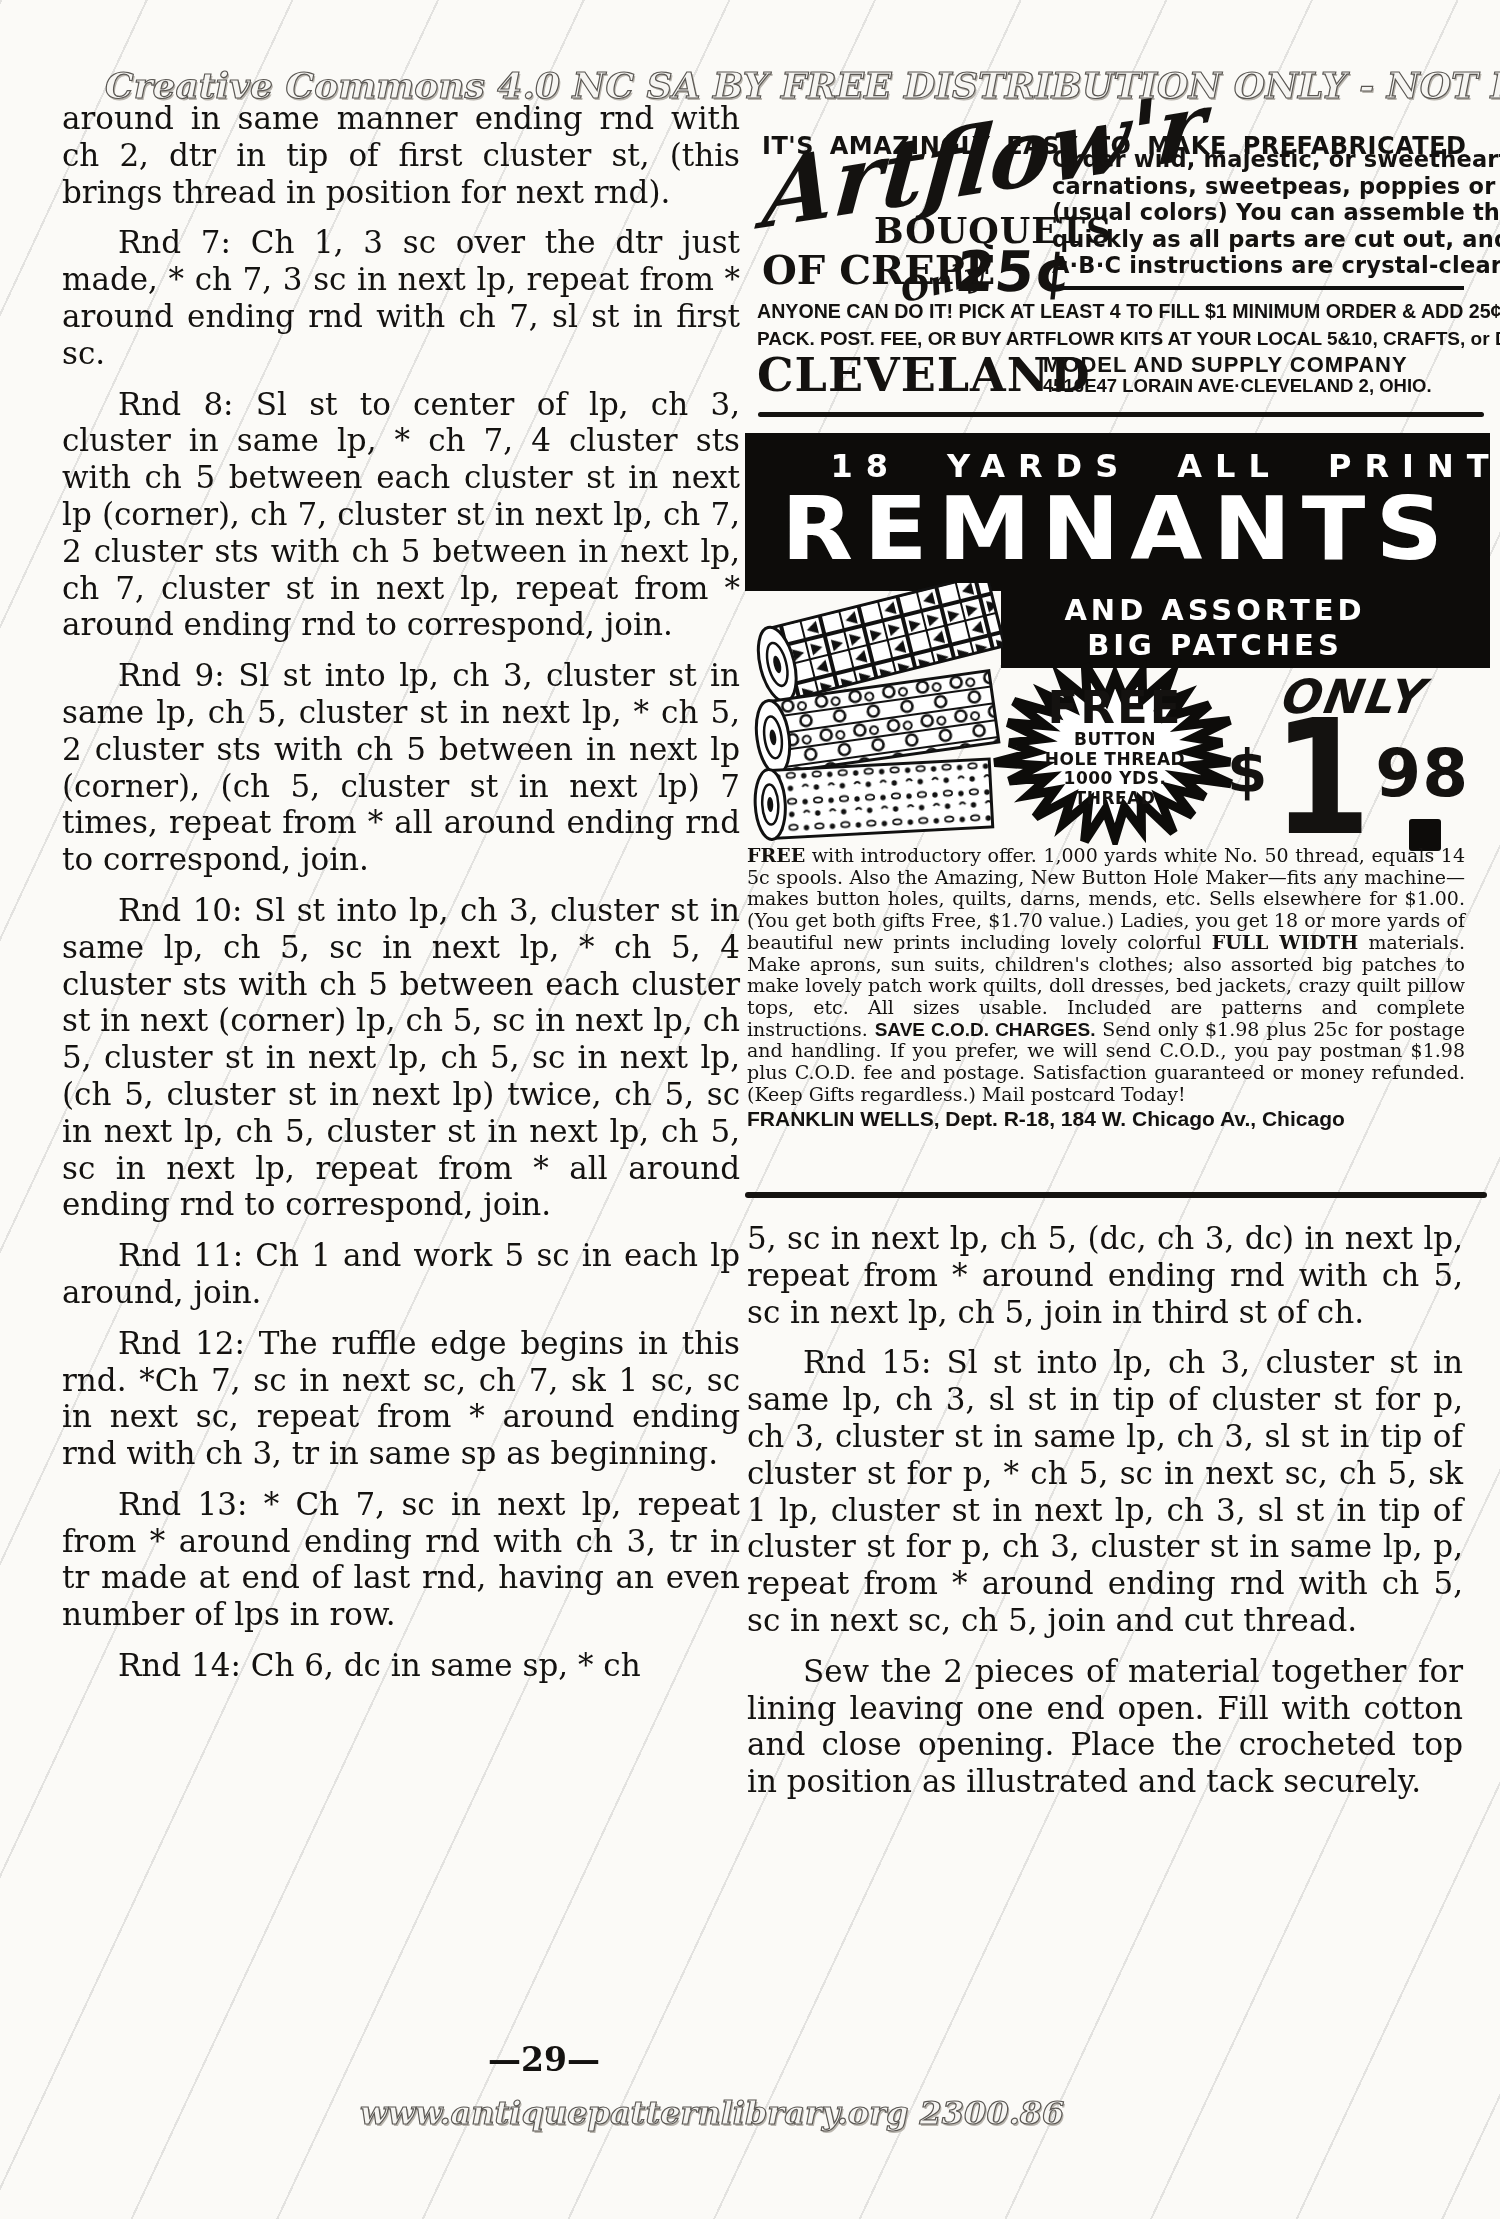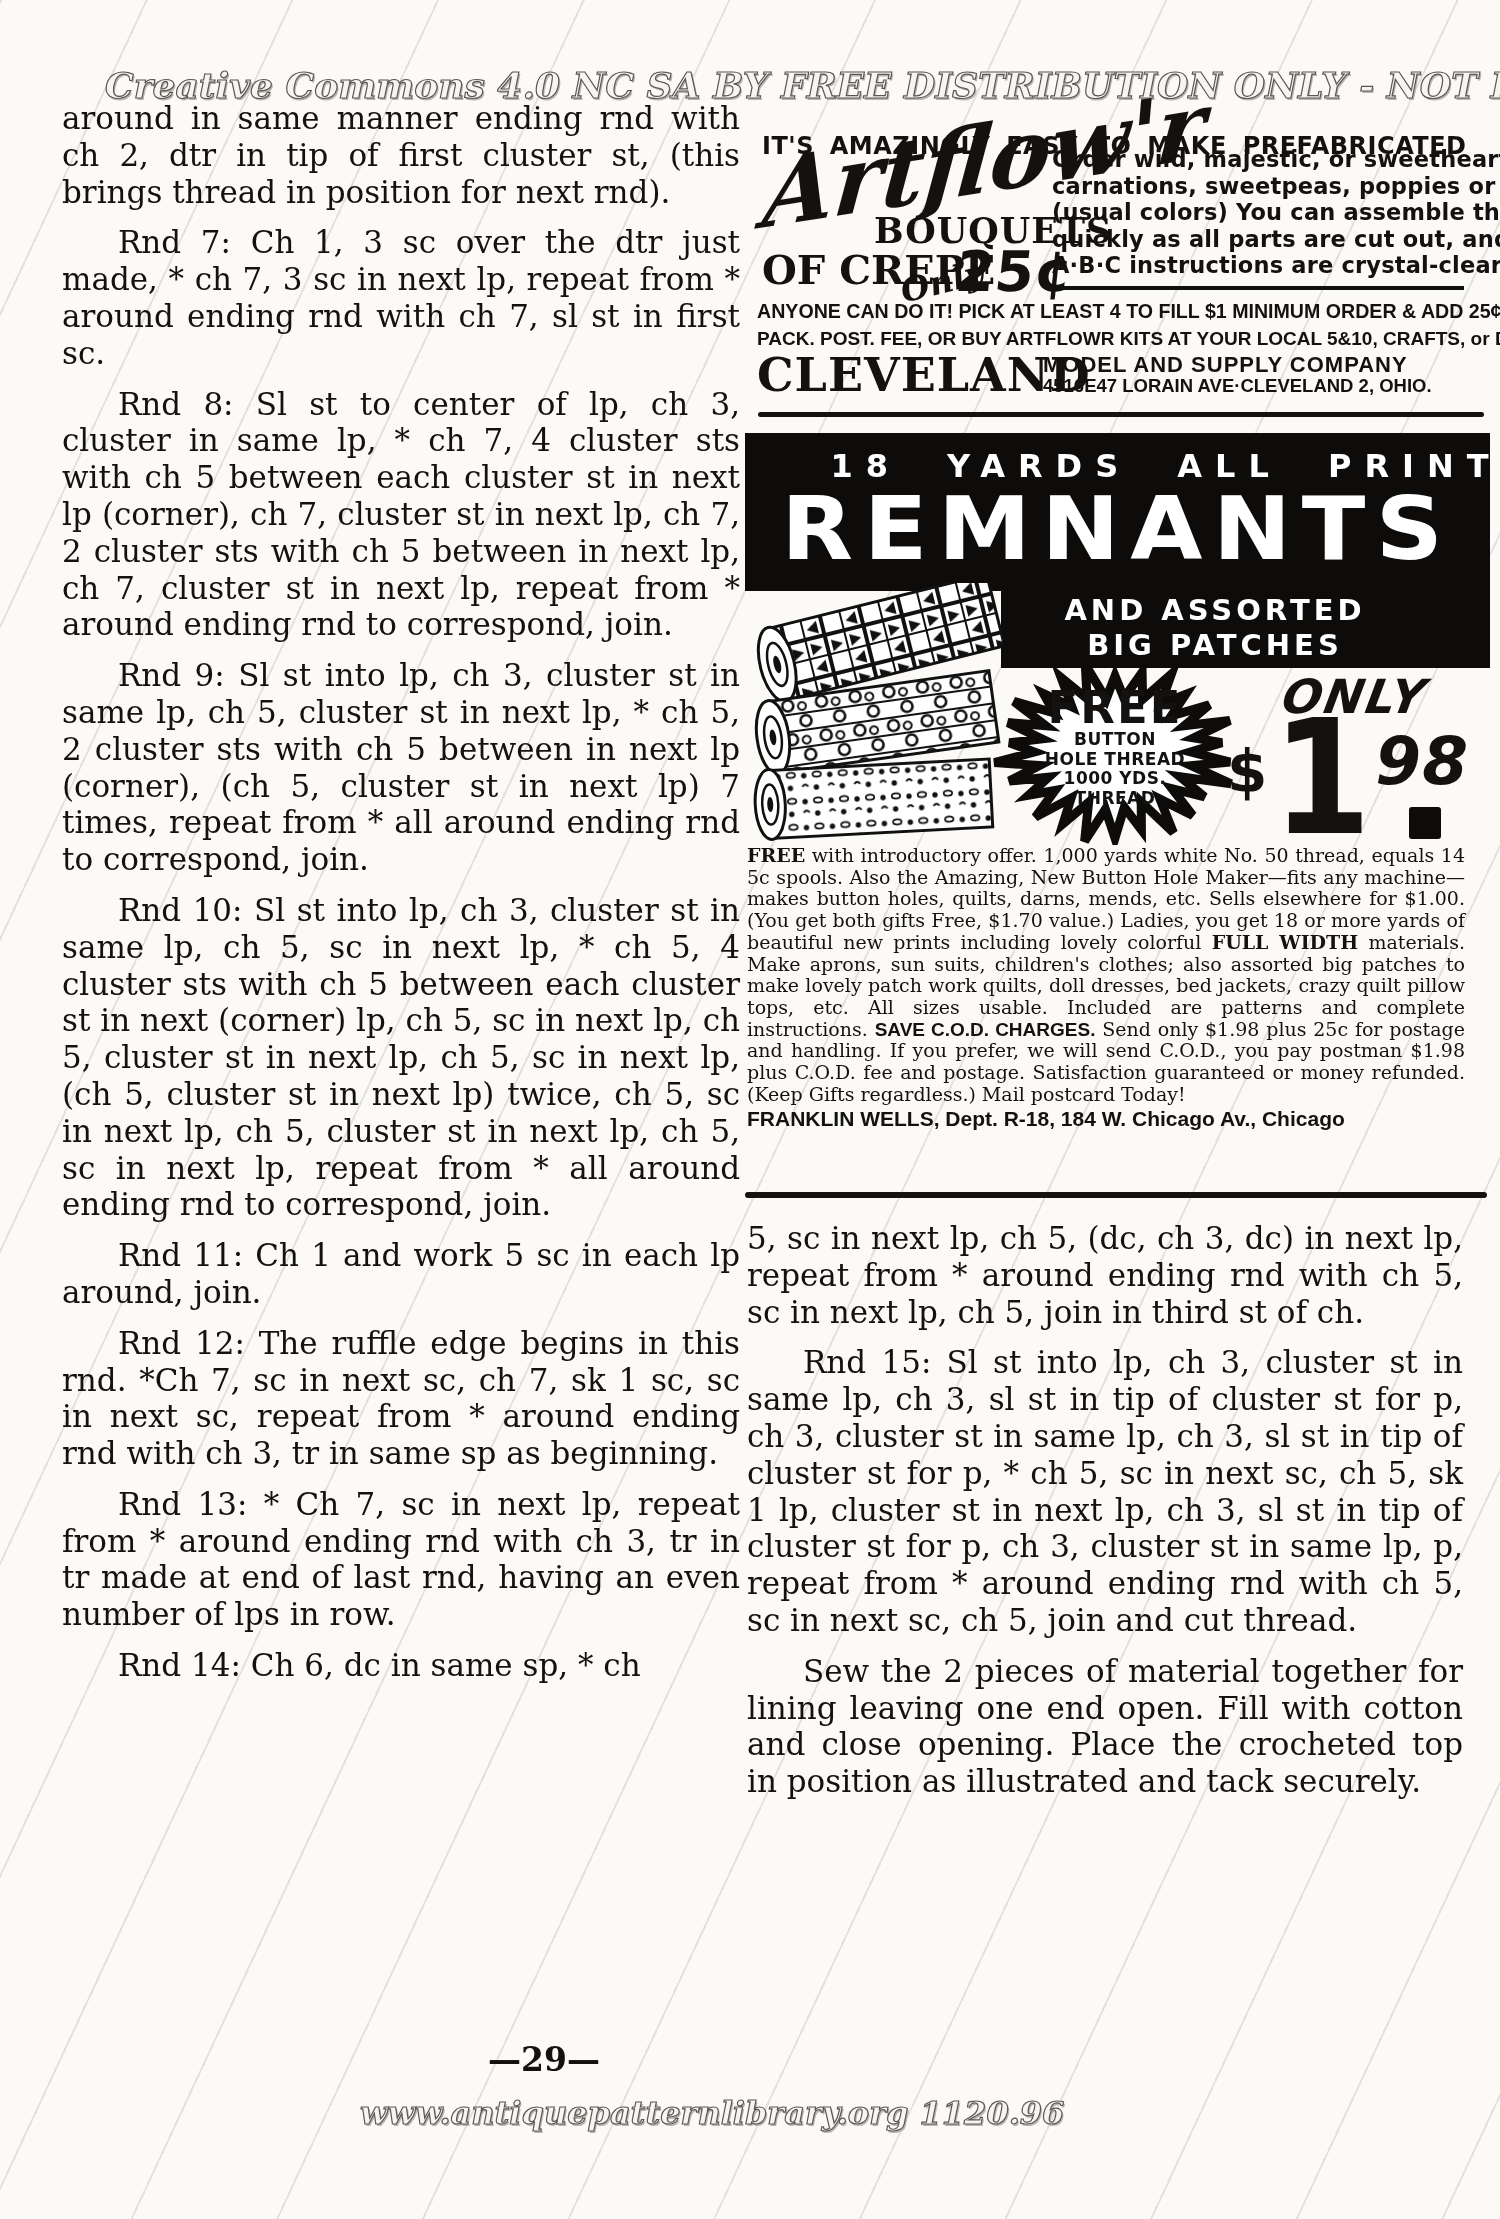--- a/index.html
+++ b/index.html
@@ -43,21 +43,21 @@
   
   #remnants-graphic{width:745px;height:410px;}
   .blk{background:#0d0c0a;}
   .rem-line1{color:#fff;font-weight:800;font-size:32px;letter-spacing:13px;word-spacing:22px;text-align:center;white-space:nowrap;}
   .rem-title{color:#fff;font-weight:900;font-size:88px;letter-spacing:10px;text-align:center;white-space:nowrap;transform:scaleX(1.06);transform-origin:center;line-height:1;}
   .rem-sub{color:#fff;font-weight:800;font-size:29px;letter-spacing:4px;line-height:35px;text-align:center;white-space:nowrap;}
   .only-big{font-style:italic;font-weight:900;font-size:47px;letter-spacing:2px;transform:skewX(-10deg);white-space:nowrap;line-height:1;}
   .price-big{display:flex;align-items:flex-start;}
   .price-big .dollar{font-weight:900;font-size:58px;margin-top:24px;line-height:1;}
   .price-big .one{font-weight:900;font-size:158px;line-height:118px;transform:scaleX(.9);letter-spacing:-6px;}
-  .price-big .cents-col{margin-top:10px;margin-left:4px;position:relative;font-style:italic;}
+  .price-big .cents-col{margin-top:22px;margin-left:4px;position:relative;}
   .price-big .cents{font-weight:900;font-size:66px;line-height:1;letter-spacing:1px;}
   .price-big .dot{width:32px;height:32px;background:#0d0c0a;border-radius:3px;margin:12px 0 0 34px;}
   .starburst-wrap{width:252px;height:186px;}
   .starburst-wrap svg{position:absolute;left:0;top:0;}
   .star-text{position:absolute;left:0;top:0;width:100%;text-align:center;}
   .star-free{font-weight:900;font-size:45px;letter-spacing:2px;line-height:1;margin-top:26px;}
   .star-line{font-weight:800;font-size:17px;line-height:19.5px;letter-spacing:.5px;}
   
   .dense{font-size:19px;line-height:21.7px;text-align:justify;}
   .dense .b{font-weight:700;}
@@ -194,13 +194,13 @@
 
 <div class="abs rule" style="left:745px;top:1192px;width:742px;height:6px;"></div>
 
 <div class="abs col" style="left:747px;top:1220px;width:716px;">
   <p class="noindent">5, sc in next lp, ch 5, (dc, ch 3, dc) in next lp, repeat from * around ending rnd with ch 5, sc in next lp, ch 5, join in third st of ch.</p>
   <p>Rnd 15: Sl st into lp, ch 3, cluster st in same lp, ch 3, sl st in tip of cluster st for p, ch 3, cluster st in same lp, ch 3, sl st in tip of cluster st for p, * ch 5, sc in next sc, ch 5, sk 1 lp, cluster st in next lp, ch 3, sl st in tip of cluster st for p, ch 3, cluster st in same lp, p, repeat from * around ending rnd with ch 5, sc in next sc, ch 5, join and cut thread.</p>
   <p>Sew the 2 pieces of material together for lining leaving one end open.  Fill with cotton and close opening.  Place the crocheted top in position as illustrated and tack securely.</p>
 </div>
 
 <div class="abs pageno" style="left:488px;top:2040px;">—29—</div>
-<div class="abs engraved" style="left:360px;top:2094px;font-size:32px;">www.antiquepatternlibrary.org 1120.96</div>
+<div class="abs engraved" style="left:360px;top:2094px;font-size:32px;">www.antiquepatternlibrary.org 2300.86</div>
 
 </body></html>

